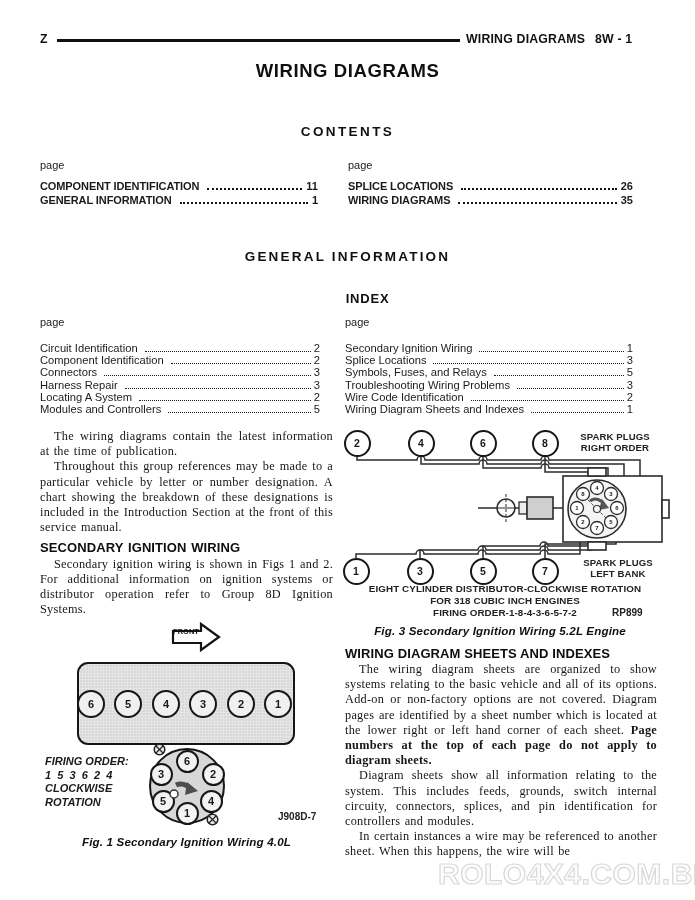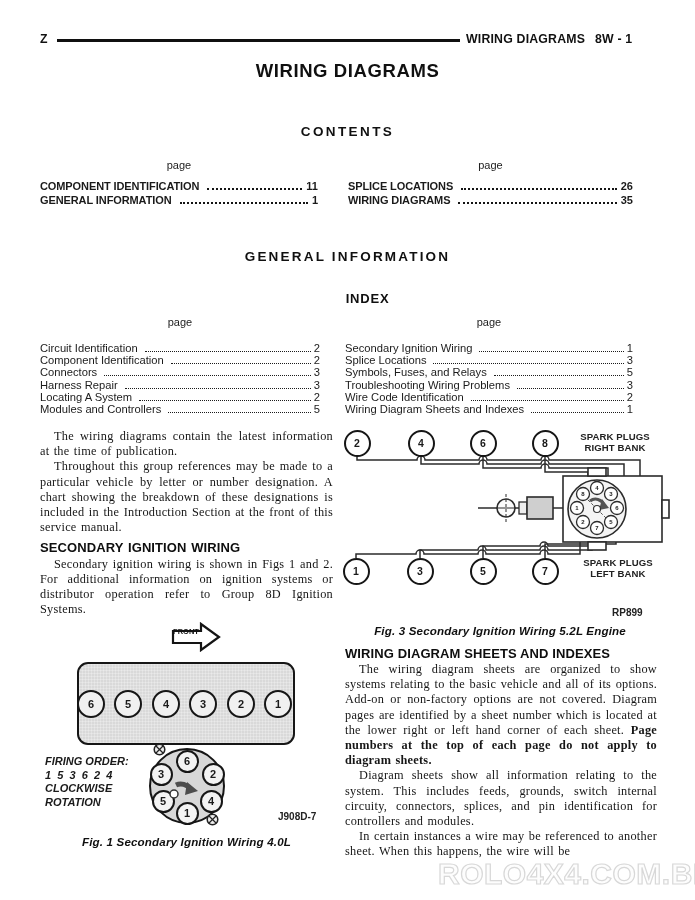--- a/index.html
+++ b/index.html
@@ -10,21 +10,21 @@
   .b{font-weight:bold;}
   
   .hdr-rule{left:57px;top:39px;width:403px;height:2.6px;background:#101010;}
   .hdr-txt{top:32px;font-size:12.3px;font-weight:bold;letter-spacing:0.2px;color:#111;}
   
   .center-head{left:0;width:695px;text-align:center;font-weight:bold;color:#101010;}
   .doc-title{top:60px;font-size:18.5px;letter-spacing:0.6px;}
   .h-contents{top:124px;font-size:13.5px;letter-spacing:2.4px;}
   .h-general{top:249px;font-size:13.5px;letter-spacing:2.2px;}
   .h-index{top:291px;font-size:13px;letter-spacing:0.8px;padding-left:20px;}
-  .page-lbl{font-size:11px;color:#1c1c1c;text-align:center;padding-right:4px;}
+  .page-lbl{font-size:11px;color:#1c1c1c;text-align:left;padding-right:4px;}
   
   .toc-col{display:flex;flex-direction:column;}
   .toc-row{display:flex;align-items:baseline;height:13.6px;}
   .toc-row .lab{white-space:nowrap;font-weight:bold;font-size:11px;letter-spacing:-0.1px;}
   .toc-row .num{font-weight:bold;font-size:11px;}
   .leader{flex:1;border-bottom:2px dotted #141414;margin:0 4px 3px 8px;min-width:12px;}
   
   .idx-row{display:flex;align-items:baseline;height:12.2px;}
   .idx-row .lab{white-space:nowrap;font-size:11.2px;color:#1b1b1b;text-align:right;}
   .idx-row .num{font-size:11.2px;color:#1b1b1b;}
@@ -319,27 +319,30 @@
     </div>
   <div class="circle plug" style="left:129.5px;top:129.5px;">
       <span>5</span>
     </div>
   <div class="circle plug" style="left:191.5px;top:129.5px;">
       <span>7</span>
     </div>
 
   <div class="abs small-lbl" style="left:225px;top:3px;width:100px;">
     <div>SPARK PLUGS</div>
-    <div>RIGHT BANK</div>
+    <div>RIGHT ORDER</div>
   </div>
   <div class="abs small-lbl" style="left:228px;top:129px;width:100px;">
     <div>SPARK PLUGS</div>
     <div>LEFT BANK</div>
   </div>
   <div class="abs note-lines" style="top:155px;">
+    <div>EIGHT CYLINDER DISTRIBUTOR-CLOCKWISE ROTATION</div>
+    <div>FOR 318 CUBIC INCH ENGINES</div>
+    <div>FIRING ORDER-1-8-4-3-6-5-7-2</div>
   </div>
   <div class="abs refcode" style="left:272px;top:179px;">RP899</div>
 </div>
 <div class="abs fig-caption" style="left:340px;top:624px;width:320px;">Fig. 3 Secondary Ignition Wiring 5.2L Engine</div>
 
 <div class="abs" style="left:345px;top:646px;width:312px;">
   <div class="sec-head sans" style="margin-top:0;">WIRING DIAGRAM SHEETS AND INDEXES</div>
   <div class="bodytext">
     <p><span>The wiring diagram sheets are organized to show systems relating to the basic vehicle and all of its options. Add-on or non-factory options are not covered. Diagram pages are identified by a sheet number which is located at the lower right or left hand corner of each sheet. </span><span class="b">Page numbers at the top of each page do not apply to diagram sheets.</span></p>
     <p>Diagram sheets show all information relating to the system. This includes feeds, grounds, switch internal circuity, connectors, splices, and pin identification for controllers and modules.</p>

